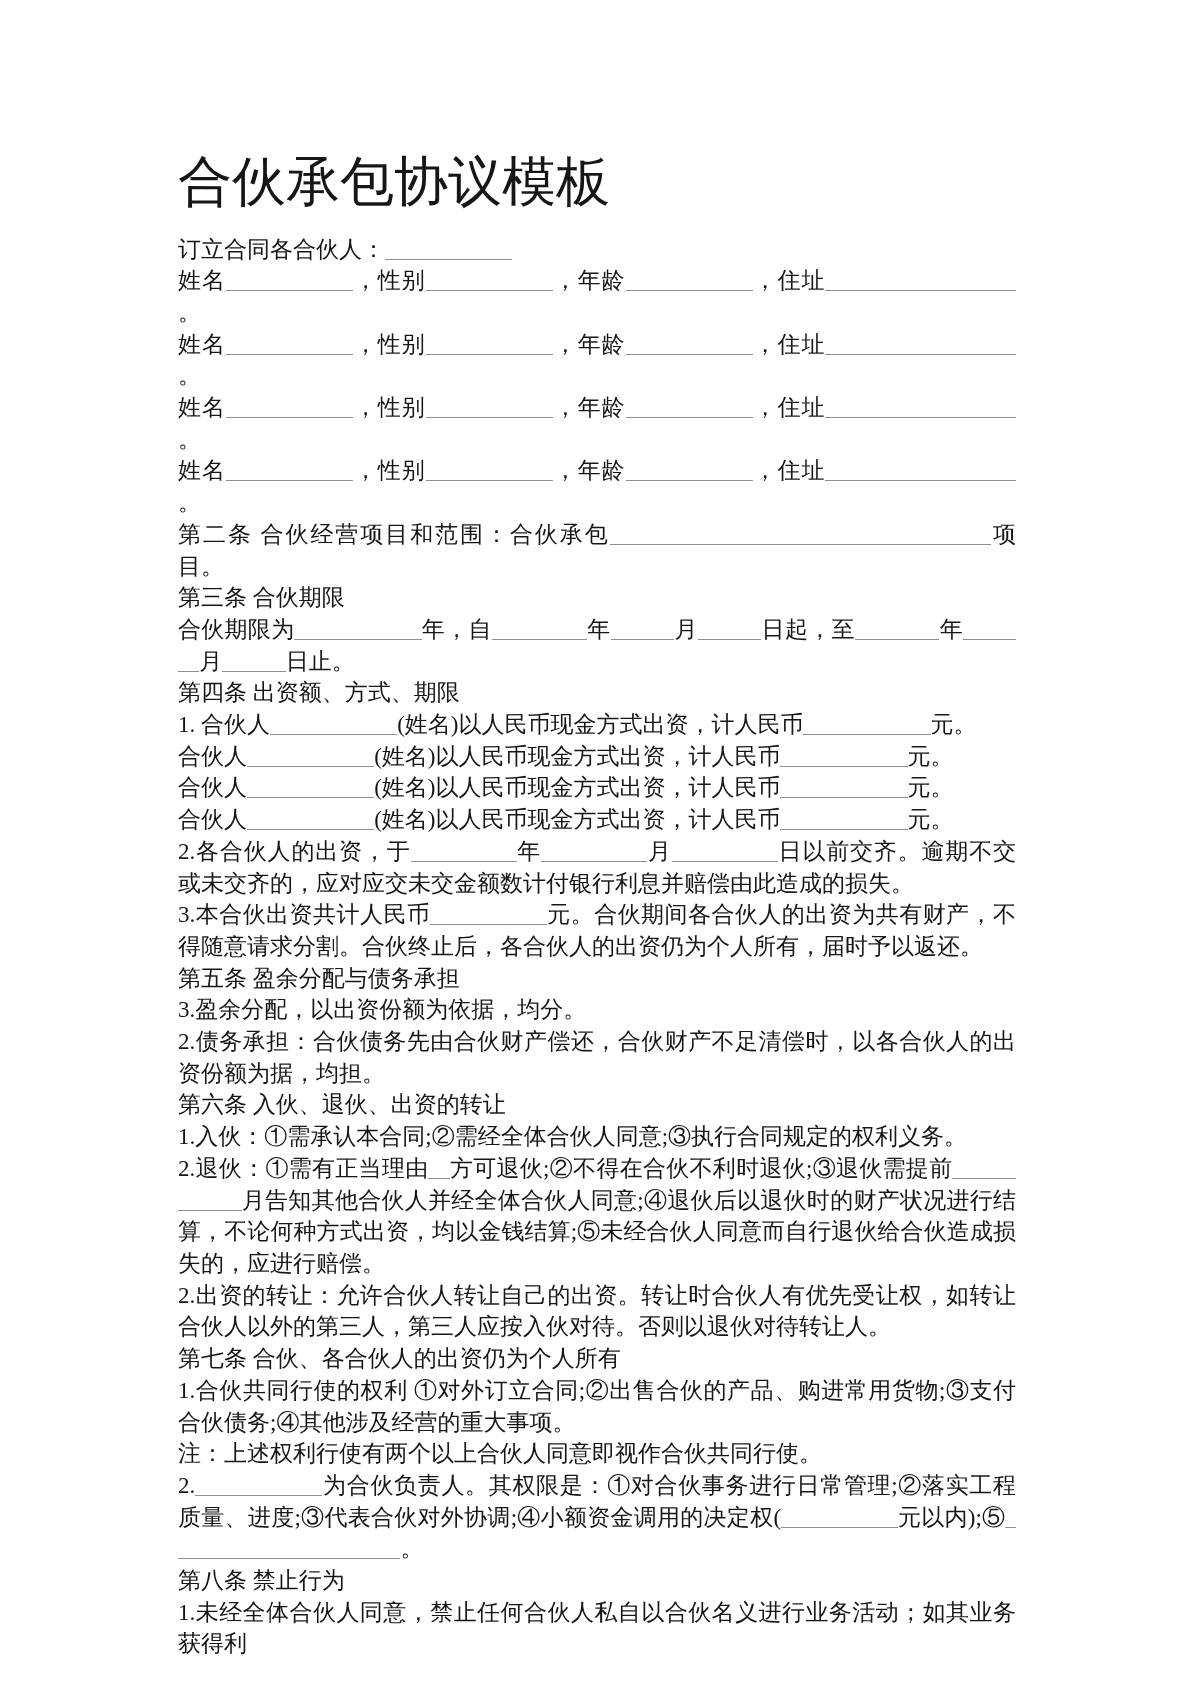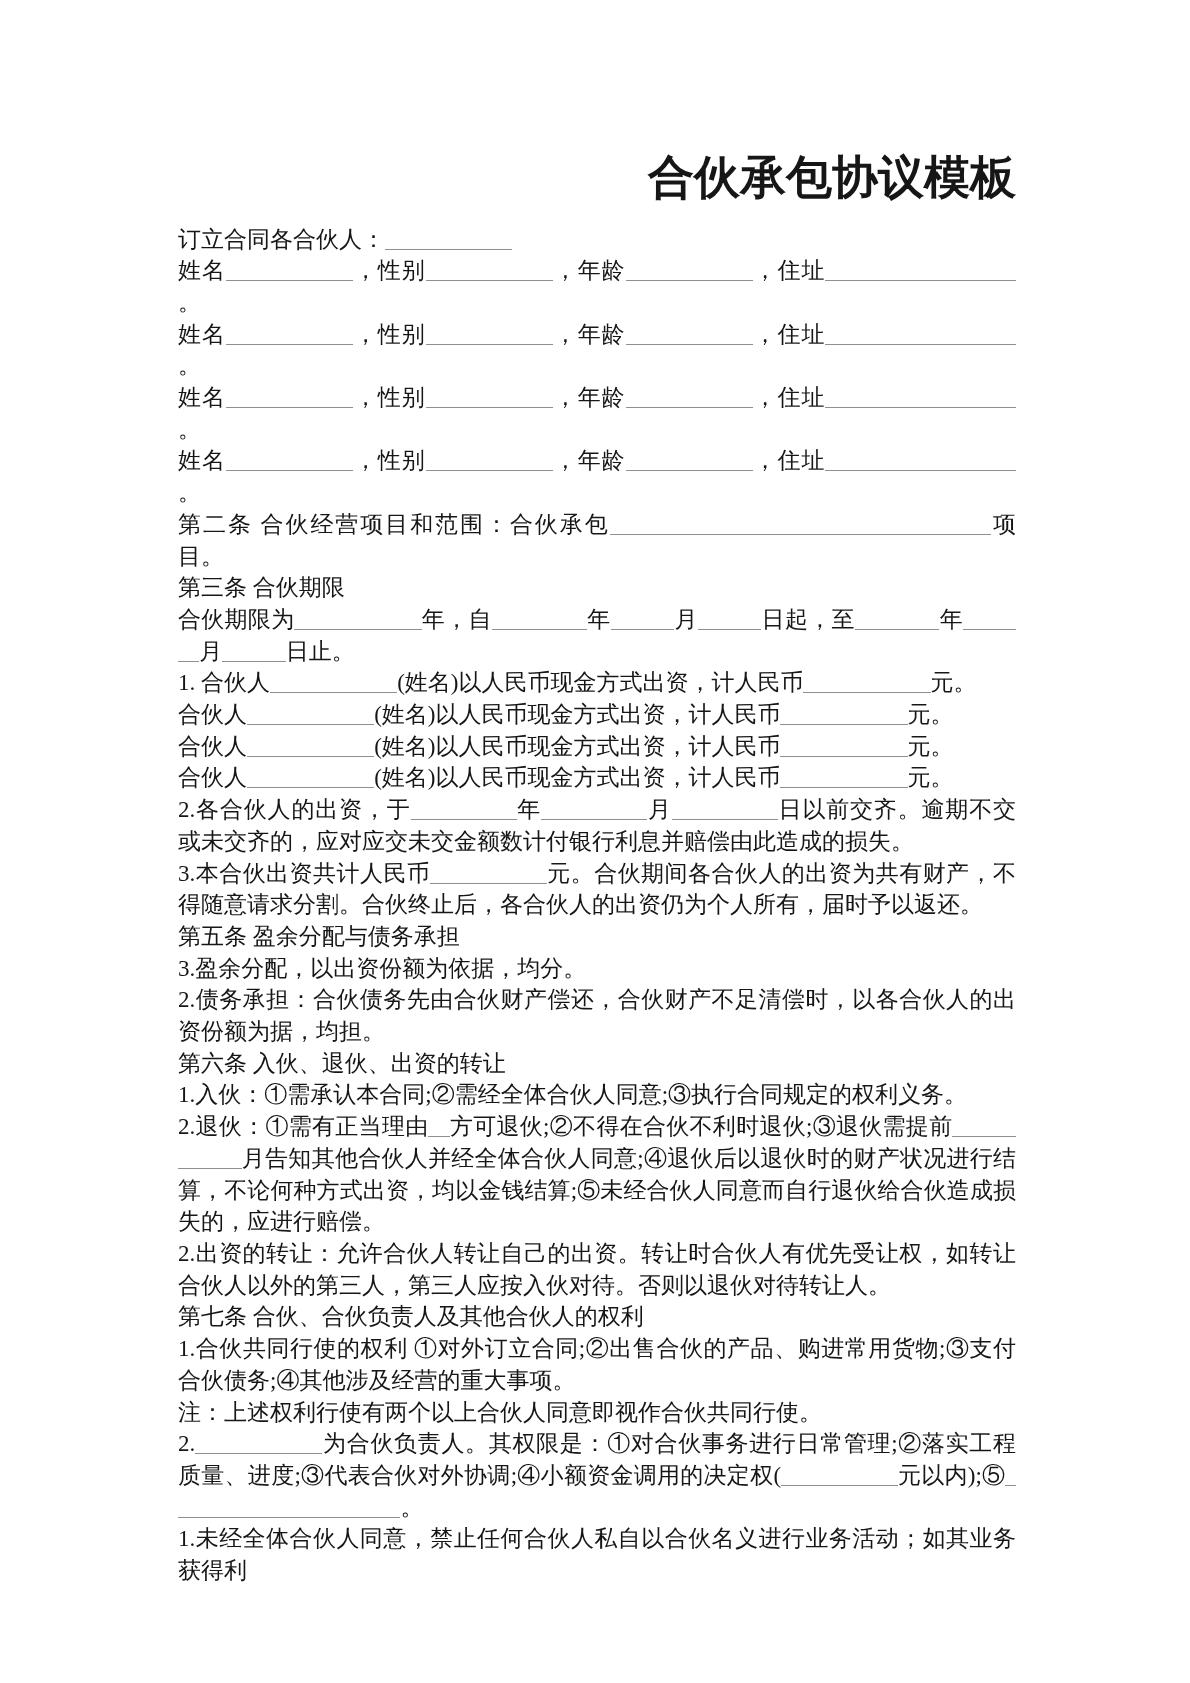--- a/index.html
+++ b/index.html
@@ -13,24 +13,24 @@
     height: 1683px;
     box-sizing: border-box;
     background: #ffffff;
     padding: 149px 174px 0 178px;
     color: #161616;
     font-family: "Liberation Serif", "DejaVu Serif", serif;
     overflow: hidden;
   }
   .doc-title {
     margin: 0 0 17px 0;
-    font-size: 46px;
+    font-size: 54px;
     line-height: 1.25;
-    font-weight: 700;
-    text-align: right;
+    font-weight: 400;
+    text-align: left;
     white-space: nowrap;
   }
   .doc-body {
     width: 100%;
   }
   .para {
     margin: 0;
     font-size: 23px;
     line-height: 31.7px;
     text-align: justify;
@@ -53,32 +53,34 @@
   <h1 class="doc-title">合伙承包协议模板</h1>
   <div class="doc-body" id="doc-body">
       <p class="para">订立合同各合伙人：<span class="blank"><span class="u"></span><span class="u"></span><span class="u"></span><span class="u"></span><span class="u"></span><span class="u"></span><span class="u"></span><span class="u"></span><span class="u"></span><span class="u"></span><span class="u"></span><span class="u"></span></span></p>
       <p class="para">姓名<span class="blank"><span class="u"></span><span class="u"></span><span class="u"></span><span class="u"></span><span class="u"></span><span class="u"></span><span class="u"></span><span class="u"></span><span class="u"></span><span class="u"></span><span class="u"></span><span class="u"></span></span>，性别<span class="blank"><span class="u"></span><span class="u"></span><span class="u"></span><span class="u"></span><span class="u"></span><span class="u"></span><span class="u"></span><span class="u"></span><span class="u"></span><span class="u"></span><span class="u"></span><span class="u"></span></span>，年龄<span class="blank"><span class="u"></span><span class="u"></span><span class="u"></span><span class="u"></span><span class="u"></span><span class="u"></span><span class="u"></span><span class="u"></span><span class="u"></span><span class="u"></span><span class="u"></span><span class="u"></span></span>，住址<span class="blank"><span class="u"></span><span class="u"></span><span class="u"></span><span class="u"></span><span class="u"></span><span class="u"></span><span class="u"></span><span class="u"></span><span class="u"></span><span class="u"></span><span class="u"></span><span class="u"></span><span class="u"></span><span class="u"></span><span class="u"></span><span class="u"></span><span class="u"></span><span class="u"></span></span>。</p>
       <p class="para">姓名<span class="blank"><span class="u"></span><span class="u"></span><span class="u"></span><span class="u"></span><span class="u"></span><span class="u"></span><span class="u"></span><span class="u"></span><span class="u"></span><span class="u"></span><span class="u"></span><span class="u"></span></span>，性别<span class="blank"><span class="u"></span><span class="u"></span><span class="u"></span><span class="u"></span><span class="u"></span><span class="u"></span><span class="u"></span><span class="u"></span><span class="u"></span><span class="u"></span><span class="u"></span><span class="u"></span></span>，年龄<span class="blank"><span class="u"></span><span class="u"></span><span class="u"></span><span class="u"></span><span class="u"></span><span class="u"></span><span class="u"></span><span class="u"></span><span class="u"></span><span class="u"></span><span class="u"></span><span class="u"></span></span>，住址<span class="blank"><span class="u"></span><span class="u"></span><span class="u"></span><span class="u"></span><span class="u"></span><span class="u"></span><span class="u"></span><span class="u"></span><span class="u"></span><span class="u"></span><span class="u"></span><span class="u"></span><span class="u"></span><span class="u"></span><span class="u"></span><span class="u"></span><span class="u"></span><span class="u"></span></span>。</p>
       <p class="para">姓名<span class="blank"><span class="u"></span><span class="u"></span><span class="u"></span><span class="u"></span><span class="u"></span><span class="u"></span><span class="u"></span><span class="u"></span><span class="u"></span><span class="u"></span><span class="u"></span><span class="u"></span></span>，性别<span class="blank"><span class="u"></span><span class="u"></span><span class="u"></span><span class="u"></span><span class="u"></span><span class="u"></span><span class="u"></span><span class="u"></span><span class="u"></span><span class="u"></span><span class="u"></span><span class="u"></span></span>，年龄<span class="blank"><span class="u"></span><span class="u"></span><span class="u"></span><span class="u"></span><span class="u"></span><span class="u"></span><span class="u"></span><span class="u"></span><span class="u"></span><span class="u"></span><span class="u"></span><span class="u"></span></span>，住址<span class="blank"><span class="u"></span><span class="u"></span><span class="u"></span><span class="u"></span><span class="u"></span><span class="u"></span><span class="u"></span><span class="u"></span><span class="u"></span><span class="u"></span><span class="u"></span><span class="u"></span><span class="u"></span><span class="u"></span><span class="u"></span><span class="u"></span><span class="u"></span><span class="u"></span></span>。</p>
       <p class="para">姓名<span class="blank"><span class="u"></span><span class="u"></span><span class="u"></span><span class="u"></span><span class="u"></span><span class="u"></span><span class="u"></span><span class="u"></span><span class="u"></span><span class="u"></span><span class="u"></span><span class="u"></span></span>，性别<span class="blank"><span class="u"></span><span class="u"></span><span class="u"></span><span class="u"></span><span class="u"></span><span class="u"></span><span class="u"></span><span class="u"></span><span class="u"></span><span class="u"></span><span class="u"></span><span class="u"></span></span>，年龄<span class="blank"><span class="u"></span><span class="u"></span><span class="u"></span><span class="u"></span><span class="u"></span><span class="u"></span><span class="u"></span><span class="u"></span><span class="u"></span><span class="u"></span><span class="u"></span><span class="u"></span></span>，住址<span class="blank"><span class="u"></span><span class="u"></span><span class="u"></span><span class="u"></span><span class="u"></span><span class="u"></span><span class="u"></span><span class="u"></span><span class="u"></span><span class="u"></span><span class="u"></span><span class="u"></span><span class="u"></span><span class="u"></span><span class="u"></span><span class="u"></span><span class="u"></span><span class="u"></span></span>。</p>
       <p class="para">第二条 合伙经营项目和范围：合伙承包<span class="blank"><span class="u"></span><span class="u"></span><span class="u"></span><span class="u"></span><span class="u"></span><span class="u"></span><span class="u"></span><span class="u"></span><span class="u"></span><span class="u"></span><span class="u"></span><span class="u"></span><span class="u"></span><span class="u"></span><span class="u"></span><span class="u"></span><span class="u"></span><span class="u"></span><span class="u"></span><span class="u"></span><span class="u"></span><span class="u"></span><span class="u"></span><span class="u"></span><span class="u"></span><span class="u"></span><span class="u"></span><span class="u"></span><span class="u"></span><span class="u"></span><span class="u"></span><span class="u"></span><span class="u"></span><span class="u"></span><span class="u"></span><span class="u"></span></span>项目。</p>
       <p class="para">第三条 合伙期限</p>
       <p class="para">合伙期限为<span class="blank"><span class="u"></span><span class="u"></span><span class="u"></span><span class="u"></span><span class="u"></span><span class="u"></span><span class="u"></span><span class="u"></span><span class="u"></span><span class="u"></span><span class="u"></span><span class="u"></span></span>年，自<span class="blank"><span class="u"></span><span class="u"></span><span class="u"></span><span class="u"></span><span class="u"></span><span class="u"></span><span class="u"></span><span class="u"></span><span class="u"></span></span>年<span class="blank"><span class="u"></span><span class="u"></span><span class="u"></span><span class="u"></span><span class="u"></span><span class="u"></span></span>月<span class="blank"><span class="u"></span><span class="u"></span><span class="u"></span><span class="u"></span><span class="u"></span><span class="u"></span></span>日起，至<span class="blank"><span class="u"></span><span class="u"></span><span class="u"></span><span class="u"></span><span class="u"></span><span class="u"></span><span class="u"></span><span class="u"></span></span>年<span class="blank"><span class="u"></span><span class="u"></span><span class="u"></span><span class="u"></span><span class="u"></span><span class="u"></span><span class="u"></span></span>月<span class="blank"><span class="u"></span><span class="u"></span><span class="u"></span><span class="u"></span><span class="u"></span><span class="u"></span></span>日止。</p>
+      <p class="para">第四条 出资额、方式、期限</p>
       <p class="para">1. 合伙人<span class="blank"><span class="u"></span><span class="u"></span><span class="u"></span><span class="u"></span><span class="u"></span><span class="u"></span><span class="u"></span><span class="u"></span><span class="u"></span><span class="u"></span><span class="u"></span><span class="u"></span></span>(姓名)以人民币现金方式出资，计人民币<span class="blank"><span class="u"></span><span class="u"></span><span class="u"></span><span class="u"></span><span class="u"></span><span class="u"></span><span class="u"></span><span class="u"></span><span class="u"></span><span class="u"></span><span class="u"></span><span class="u"></span></span>元。</p>
       <p class="para">合伙人<span class="blank"><span class="u"></span><span class="u"></span><span class="u"></span><span class="u"></span><span class="u"></span><span class="u"></span><span class="u"></span><span class="u"></span><span class="u"></span><span class="u"></span><span class="u"></span><span class="u"></span></span>(姓名)以人民币现金方式出资，计人民币<span class="blank"><span class="u"></span><span class="u"></span><span class="u"></span><span class="u"></span><span class="u"></span><span class="u"></span><span class="u"></span><span class="u"></span><span class="u"></span><span class="u"></span><span class="u"></span><span class="u"></span></span>元。</p>
       <p class="para">合伙人<span class="blank"><span class="u"></span><span class="u"></span><span class="u"></span><span class="u"></span><span class="u"></span><span class="u"></span><span class="u"></span><span class="u"></span><span class="u"></span><span class="u"></span><span class="u"></span><span class="u"></span></span>(姓名)以人民币现金方式出资，计人民币<span class="blank"><span class="u"></span><span class="u"></span><span class="u"></span><span class="u"></span><span class="u"></span><span class="u"></span><span class="u"></span><span class="u"></span><span class="u"></span><span class="u"></span><span class="u"></span><span class="u"></span></span>元。</p>
       <p class="para">合伙人<span class="blank"><span class="u"></span><span class="u"></span><span class="u"></span><span class="u"></span><span class="u"></span><span class="u"></span><span class="u"></span><span class="u"></span><span class="u"></span><span class="u"></span><span class="u"></span><span class="u"></span></span>(姓名)以人民币现金方式出资，计人民币<span class="blank"><span class="u"></span><span class="u"></span><span class="u"></span><span class="u"></span><span class="u"></span><span class="u"></span><span class="u"></span><span class="u"></span><span class="u"></span><span class="u"></span><span class="u"></span><span class="u"></span></span>元。</p>
       <p class="para">2.各合伙人的出资，于<span class="blank"><span class="u"></span><span class="u"></span><span class="u"></span><span class="u"></span><span class="u"></span><span class="u"></span><span class="u"></span><span class="u"></span><span class="u"></span><span class="u"></span></span>年<span class="blank"><span class="u"></span><span class="u"></span><span class="u"></span><span class="u"></span><span class="u"></span><span class="u"></span><span class="u"></span><span class="u"></span><span class="u"></span><span class="u"></span></span>月<span class="blank"><span class="u"></span><span class="u"></span><span class="u"></span><span class="u"></span><span class="u"></span><span class="u"></span><span class="u"></span><span class="u"></span><span class="u"></span><span class="u"></span></span>日以前交齐。逾期不交或未交齐的，应对应交未交金额数计付银行利息并赔偿由此造成的损失。</p>
       <p class="para">3.本合伙出资共计人民币<span class="blank"><span class="u"></span><span class="u"></span><span class="u"></span><span class="u"></span><span class="u"></span><span class="u"></span><span class="u"></span><span class="u"></span><span class="u"></span><span class="u"></span><span class="u"></span></span>元。合伙期间各合伙人的出资为共有财产，不得随意请求分割。合伙终止后，各合伙人的出资仍为个人所有，届时予以返还。</p>
       <p class="para">第五条 盈余分配与债务承担</p>
       <p class="para">3.盈余分配，以出资份额为依据，均分。</p>
       <p class="para">2.债务承担：合伙债务先由合伙财产偿还，合伙财产不足清偿时，以各合伙人的出资份额为据，均担。</p>
       <p class="para">第六条 入伙、退伙、出资的转让</p>
       <p class="para">1.入伙：①需承认本合同;②需经全体合伙人同意;③执行合同规定的权利义务。</p>
       <p class="para">2.退伙：①需有正当理由<span class="blank"><span class="u"></span><span class="u"></span></span>方可退伙;②不得在合伙不利时退伙;③退伙需提前<span class="blank"><span class="u"></span><span class="u"></span><span class="u"></span><span class="u"></span><span class="u"></span><span class="u"></span><span class="u"></span><span class="u"></span><span class="u"></span><span class="u"></span><span class="u"></span><span class="u"></span></span>月告知其他合伙人并经全体合伙人同意;④退伙后以退伙时的财产状况进行结算，不论何种方式出资，均以金钱结算;⑤未经合伙人同意而自行退伙给合伙造成损失的，应进行赔偿。</p>
       <p class="para">2.出资的转让：允许合伙人转让自己的出资。转让时合伙人有优先受让权，如转让合伙人以外的第三人，第三人应按入伙对待。否则以退伙对待转让人。</p>
-      <p class="para">第七条 合伙、合伙负责人及其他合伙人的权利</p>
+      <p class="para">第七条 合伙、各合伙人的出资仍为个人所有</p>
       <p class="para">1.合伙共同行使的权利 ①对外订立合同;②出售合伙的产品、购进常用货物;③支付合伙债务;④其他涉及经营的重大事项。</p>
       <p class="para">注：上述权利行使有两个以上合伙人同意即视作合伙共同行使。</p>
       <p class="para">2.<span class="blank"><span class="u"></span><span class="u"></span><span class="u"></span><span class="u"></span><span class="u"></span><span class="u"></span><span class="u"></span><span class="u"></span><span class="u"></span><span class="u"></span><span class="u"></span><span class="u"></span></span>为合伙负责人。其权限是：①对合伙事务进行日常管理;②落实工程质量、进度;③代表合伙对外协调;④小额资金调用的决定权(<span class="blank"><span class="u"></span><span class="u"></span><span class="u"></span><span class="u"></span><span class="u"></span><span class="u"></span><span class="u"></span><span class="u"></span><span class="u"></span><span class="u"></span><span class="u"></span></span>元以内);⑤<span class="blank"><span class="u"></span><span class="u"></span><span class="u"></span><span class="u"></span><span class="u"></span><span class="u"></span><span class="u"></span><span class="u"></span><span class="u"></span><span class="u"></span><span class="u"></span><span class="u"></span><span class="u"></span><span class="u"></span><span class="u"></span><span class="u"></span><span class="u"></span><span class="u"></span><span class="u"></span><span class="u"></span><span class="u"></span><span class="u"></span></span>。</p>
+      <p class="para">第八条 禁止行为</p>
       <p class="para">1.未经全体合伙人同意，禁止任何合伙人私自以合伙名义进行业务活动；如其业务获得利</p>
     </div>
 </div>
 
 </body></html>

